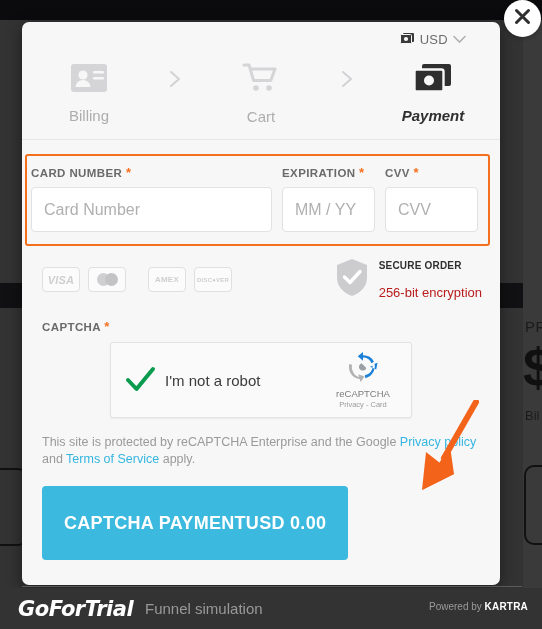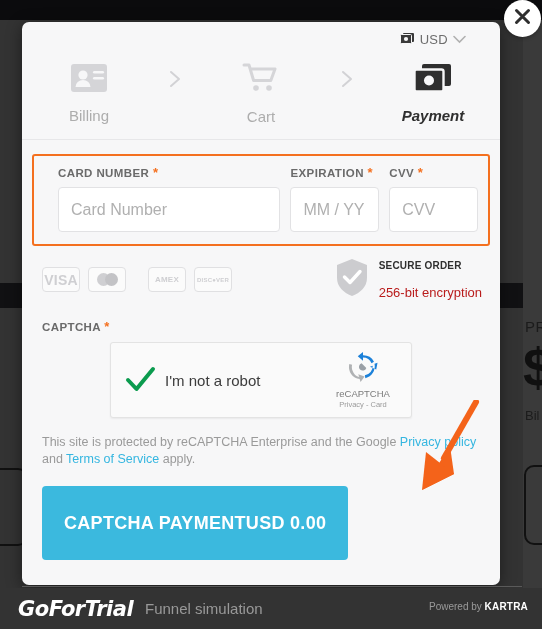--- a/index.html
+++ b/index.html
@@ -58,24 +58,24 @@
   .step { width: 116px; display: flex; flex-direction: column; align-items: center; gap: 10px; }
   .step .lbl { font-size: 15px; color: #adadad; }
   .step.active .lbl { color: #2f2f2f; font-weight: bold; font-style: italic; }
   .step-arrow { width: 56px; text-align: center; color: #cfcfcf; font-size: 22px; line-height: 1;
                 margin-bottom: 26px; font-weight: 300; }
 
   .divider { height: 1px; background: #e7e7e9; }
 
   
   .card-row {
-    margin: 14px 10px 0 10px;
+    margin: 14px 10px 0 3px;
     border: 2px solid #f4701f;
     border-radius: 3px;
-    padding: 9px 10px 12px 24px;
+    padding: 9px 10px 12px 4px;
     display: flex; gap: 10px; background: #f7f7f8;
   }
   .fld { display: flex; flex-direction: column; }
   .fld-card { flex: 1 1 auto; }
   .fld-exp { width: 93px; }
   .fld-cvv { width: 93px; }
   .fld-label {
     font-size: 11.5px; color: #6a6a6a; letter-spacing: .4px;
     text-transform: uppercase; font-weight: bold; margin-bottom: 7px; white-space: nowrap;
   }
@@ -89,21 +89,21 @@
 
   
   .brands-row {
     display: flex; align-items: center; justify-content: space-between;
     margin: 12px 18px 0 20px;
   }
   .brands { display: flex; gap: 8px; }
   .brand {
     width: 38px; height: 25px; border: 1px solid #e0e0e2; border-radius: 4px;
     background: #fbfbfb; display: flex; align-items: center; justify-content: center;
-    color: #cfcfd2; font-size: 14px; font-weight: bold; letter-spacing: .2px; 
+    color: #cfcfd2; font-size: 11px; font-weight: bold; letter-spacing: .2px; font-style: italic;
   }
   .brand.discover { font-size: 6px; font-style: normal; }
   .brand.amex { font-style: normal; font-size: 8px; margin-left: 14px; }
   .mc { display: flex; }
   .mc i { display: block; width: 13px; height: 13px; border-radius: 50%; background: #cfcfd2; }
   .mc i + i { margin-left: -5px; background: #c3c3c6; }
   .secure { display: flex; align-items: center; gap: 10px; }
   .secure-txt .t1 { font-size: 10px; font-weight: bold; color: #2f2f2f; letter-spacing: .2px; }
   .secure-txt .t2 { font-size: 13px; color: #b91c1c; margin-top: 14px; }
 

